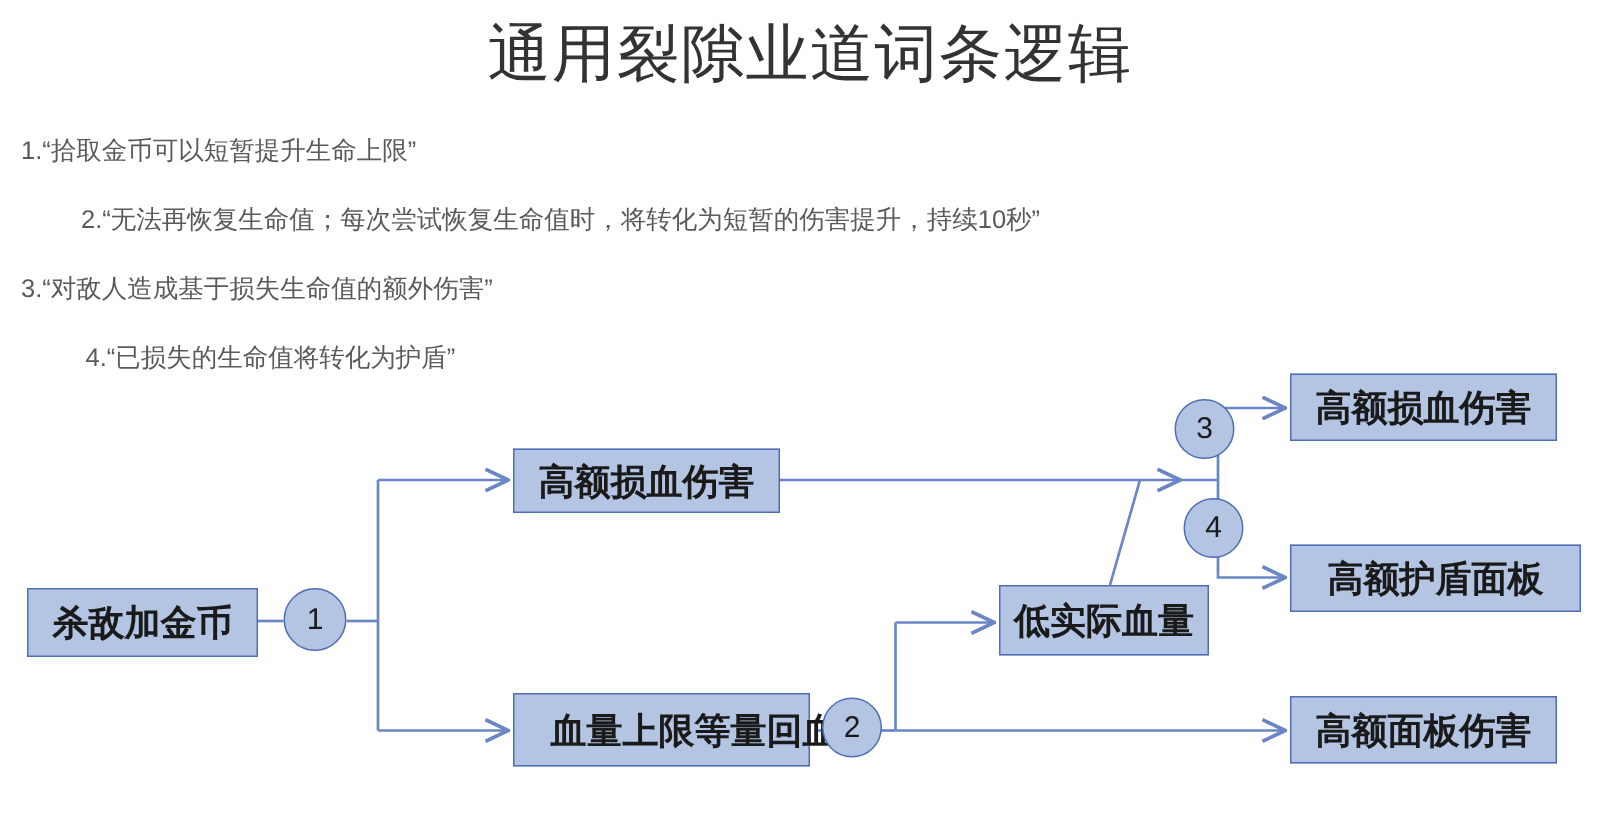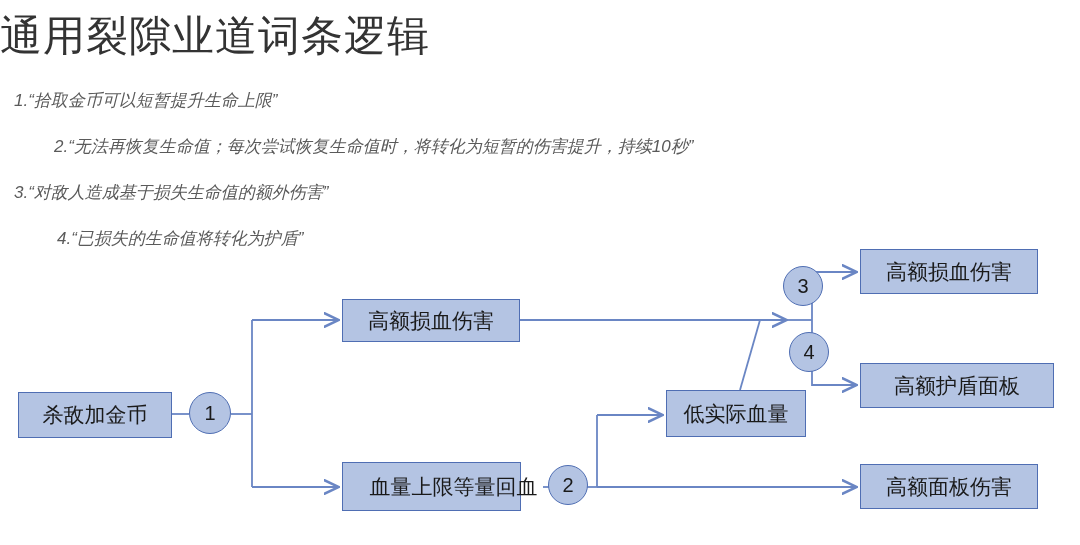--- a/index.html
+++ b/index.html
@@ -13,34 +13,34 @@
     position: relative;
     overflow: hidden;
     font-family: "Liberation Sans", "DejaVu Sans", sans-serif;
     color: #3a3a3a;
   }
   #title {
     position: absolute;
     top: 8px;
     left: 0;
     width: 1080px;
+    text-align: center;
     font-size: 42px;
     line-height: 56px;
     color: #333333;
     letter-spacing: 1px;
     white-space: nowrap;
   }
   .bullet {
     position: absolute;
     left: 14px;
     font-size: 17px;
     line-height: 22px;
     color: #5a5a5a;
     white-space: nowrap;
-    font-style: italic;
   }
   #b1 { top: 90px; }
   #b2 { top: 136px; margin-left: 40px; }
   #b3 { top: 182px; }
   #b4 { top: 228px; margin-left: 43px; }
 
   #flow {
     position: absolute;
     left: 0;
     top: 0;
@@ -48,23 +48,24 @@
     height: 545px;
   }
   .node {
     position: absolute;
     background: #b4c4e3;
     border: 1px solid #4f6eb3;
     box-sizing: border-box;
     display: flex;
     align-items: center;
     justify-content: center;
-    font-size: 21px;
+    font-size: 24px;
     color: #1a1a1a;
     white-space: nowrap;
+    font-weight: bold;
   }
   .circ {
     position: absolute;
     background: #b4c4e3;
     border: 1px solid #4f6eb3;
     border-radius: 50%;
     box-sizing: border-box;
     display: flex;
     align-items: center;
     justify-content: center;
@@ -121,21 +122,21 @@
     <path d="M597,415 L662,415" marker-end="url(#ah)"></path>
 
     <path d="M597,487 L856,487" marker-end="url(#ah)"></path>
   </g>
 </svg>
 
 <div class="node" style="left:18px; top:392px; width:154px; height:46px;">杀敌加金币</div>
 
 <div class="node" style="left:342px; top:299px; width:178px; height:43px;">高额损血伤害</div>
 
-<div class="node" style="left:342px; top:462px; width:179px; height:49px;padding-left:44px;">血量上限等量回血</div>
+<div class="node" style="left:342px; top:462px; width:198px; height:49px;padding-left:44px;">血量上限等量回血</div>
 
 <div class="node" style="left:666px; top:390px; width:140px; height:47px;">低实际血量</div>
 
 <div class="node" style="left:860px; top:249px; width:178px; height:45px;">高额损血伤害</div>
 
 <div class="node" style="left:860px; top:363px; width:194px; height:45px;">高额护盾面板</div>
 
 <div class="node" style="left:860px; top:464px; width:178px; height:45px;">高额面板伤害</div>
 
 <div class="circ" style="left:189px; top:392px; width:42px; height:42px;">1</div>

